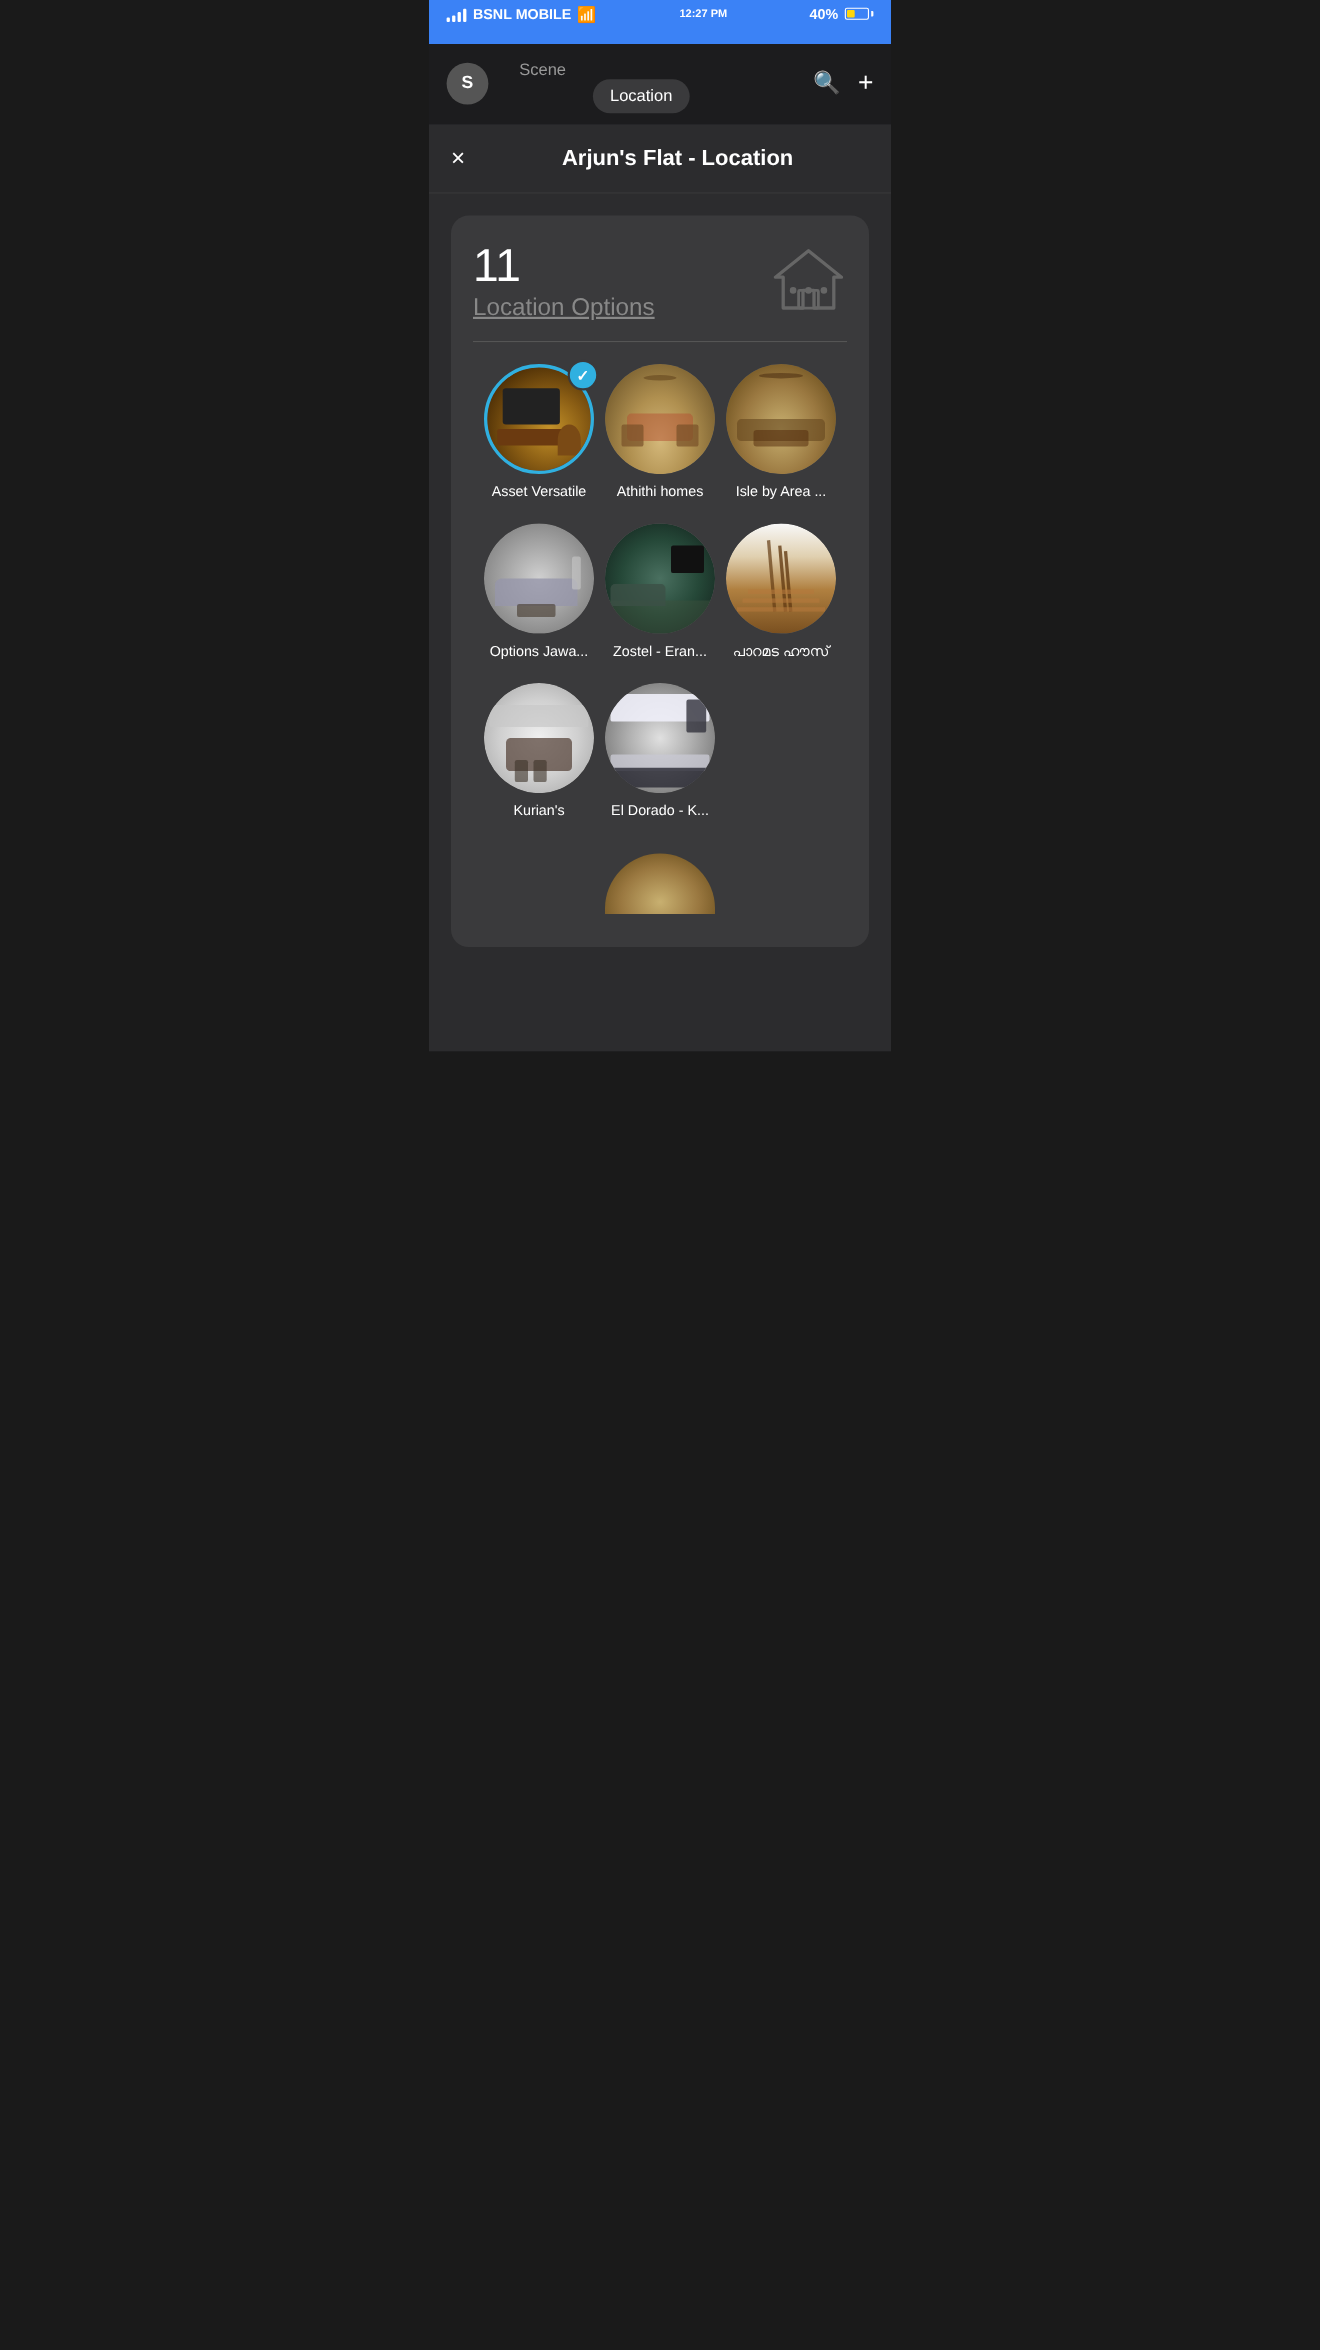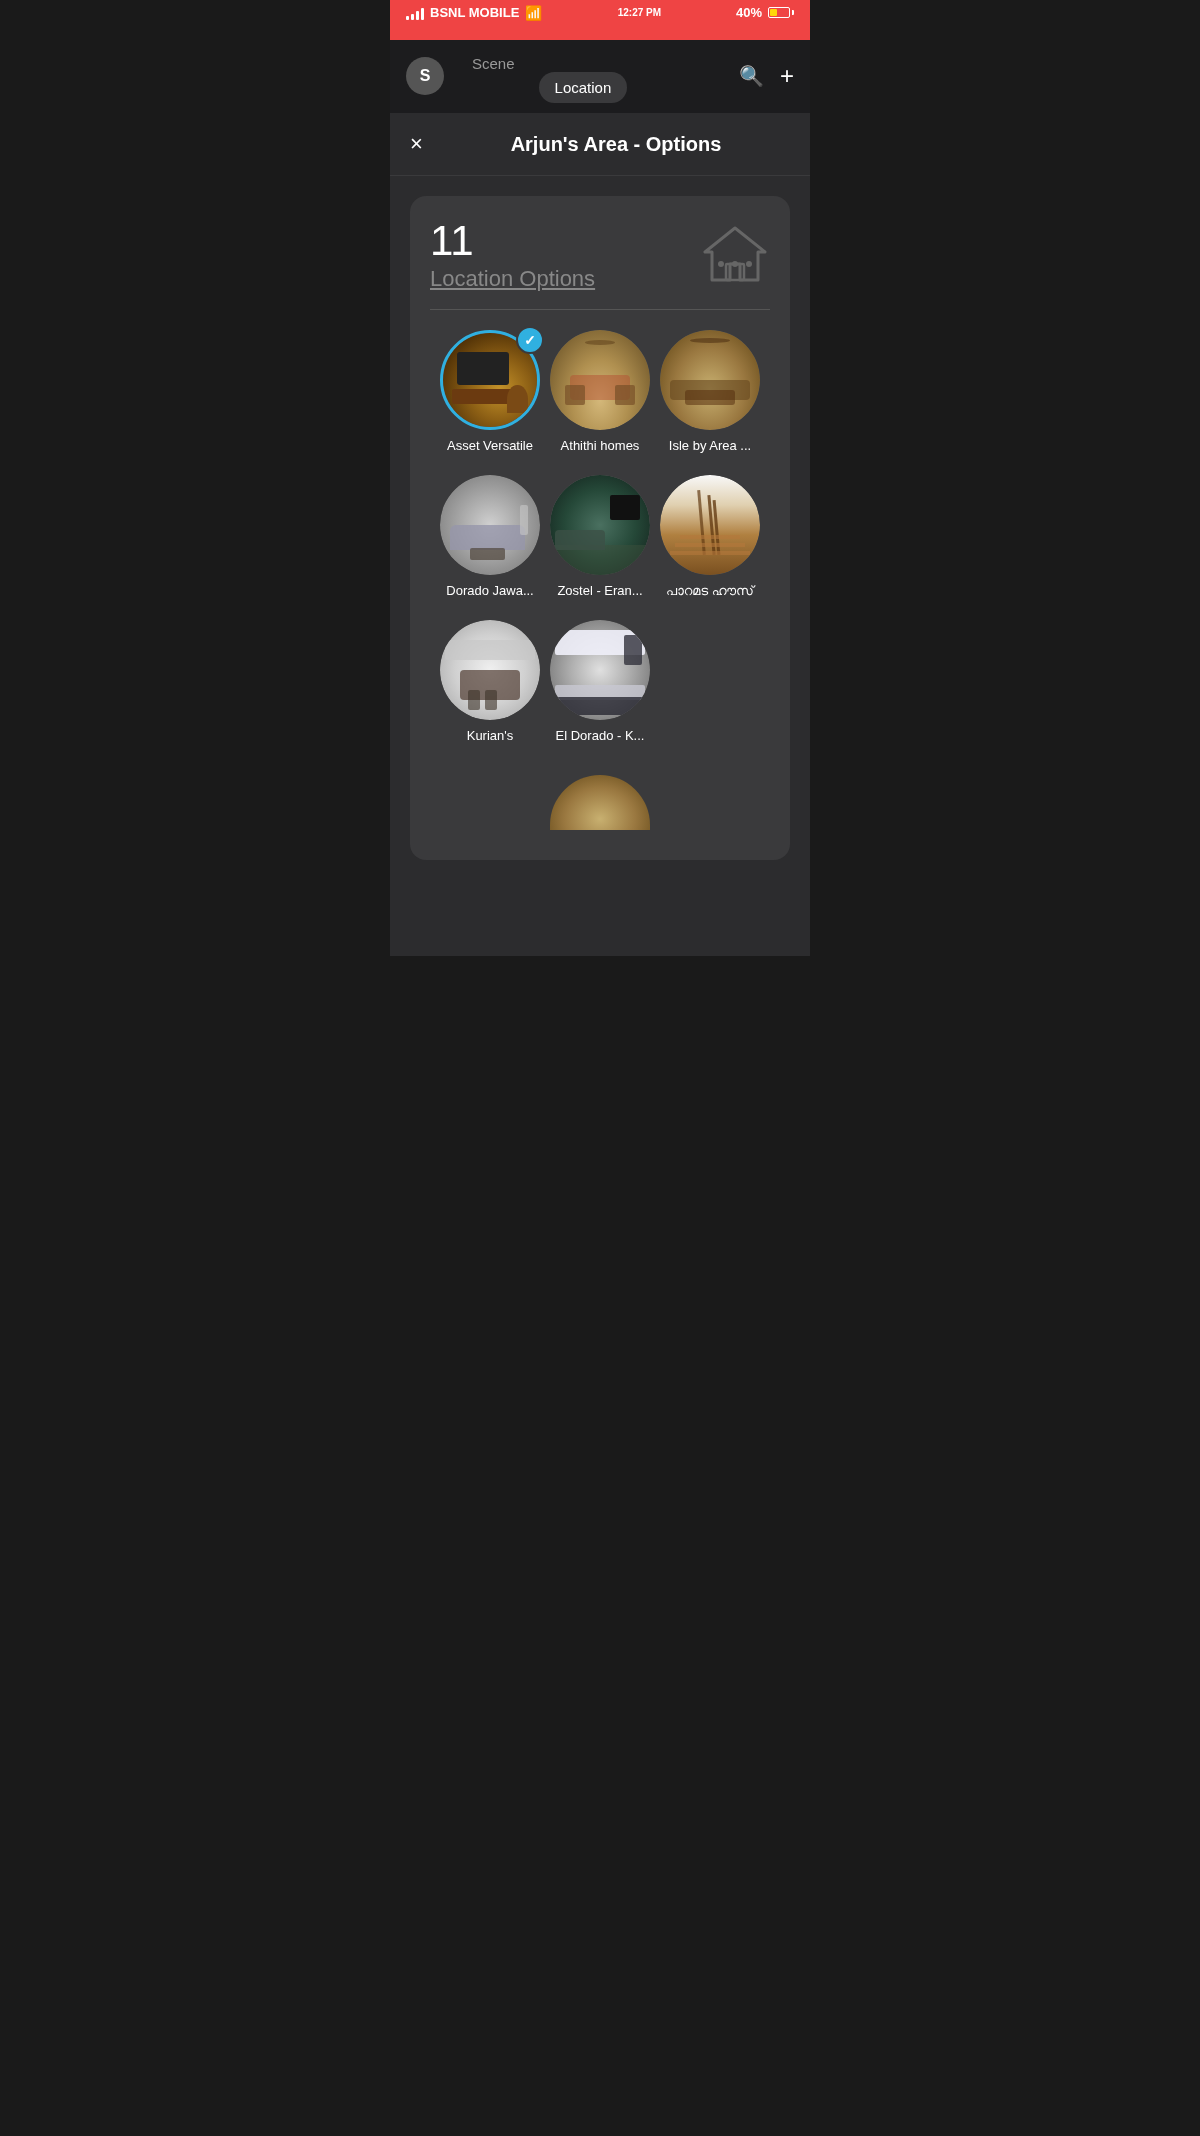--- a/index.html
+++ b/index.html
@@ -13,21 +13,21 @@
       min-height: 890px;
       color: #fff;
     }
 
     
     .status-bar {
       display: flex;
       justify-content: space-between;
       align-items: center;
       padding: 8px 16px 23px;
-      background: #ef4444;
+      background: #3b82f6;
       height: 40px;
     }
     .status-left {
       display: flex;
       align-items: center;
       gap: 6px;
       font-size: 13px;
       font-weight: 600;
       color: #fff;
     }
@@ -299,21 +299,21 @@
     <div class="nav-tab active">Location</div>
   </div>
   <div class="nav-icons">
     <span class="nav-icon">🔍</span>
     <span class="nav-icon" style="font-size:24px;font-weight:300;">+</span>
   </div>
 </div>
 
 <div class="modal-header">
   <span class="close-btn">×</span>
-  <div class="modal-title">Arjun's Area - Options</div>
+  <div class="modal-title">Arjun's Flat - Location</div>
 </div>
 
 <div class="main-content">
   <div class="stats-card">
     <div class="stats-header">
       <div>
         <div class="stats-count">11</div>
         <div class="stats-label">Location Options</div>
       </div>
       <div class="house-icon">
@@ -386,21 +386,21 @@
             <div style="width:100%;height:100%;background:radial-gradient(ellipse at 50% 50%, #d0d0d0 0%, #a0a0a0 50%, #707070 100%); border-radius:50%; position:relative;">
 
               <div style="position:absolute;bottom:25%;left:10%;width:75%;height:25%;background:rgba(150,150,170,0.8);border-radius:6px 6px 0 0;"></div>
 
               <div style="position:absolute;bottom:15%;left:30%;width:35%;height:12%;background:rgba(80,70,60,0.7);border-radius:2px;"></div>
 
               <div style="position:absolute;bottom:40%;right:12%;width:8%;height:30%;background:rgba(200,200,200,0.6);border-radius:2px;"></div>
             </div>
           </div>
         </div>
-        <span class="location-name">Dorado Jawa...</span>
+        <span class="location-name">Options Jawa...</span>
       </div>
 
       <div class="location-item">
         <div class="avatar-wrap">
           <div class="avatar-circle">
             <div style="width:100%;height:100%;background:radial-gradient(ellipse at 50% 50%, #4a7060 0%, #254838 50%, #101c18 100%); border-radius:50%; position:relative;">
 
               <div style="position:absolute;top:20%;right:10%;width:30%;height:25%;background:#111;border-radius:2px;"></div>
 
               <div style="position:absolute;bottom:0;left:0;right:0;height:30%;background:rgba(60,80,60,0.5);border-radius:0 0 50px 50px;"></div>

